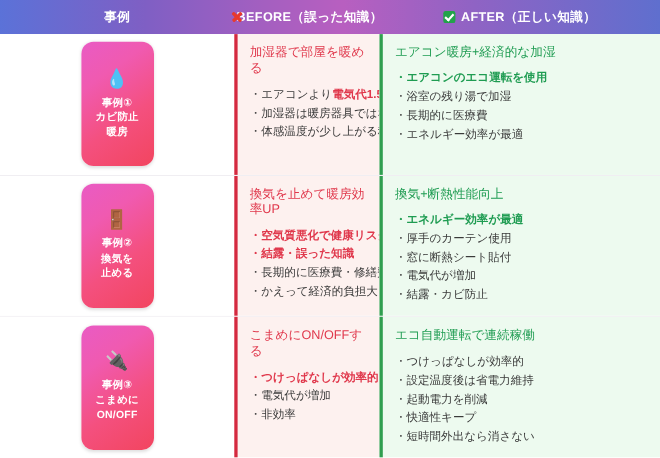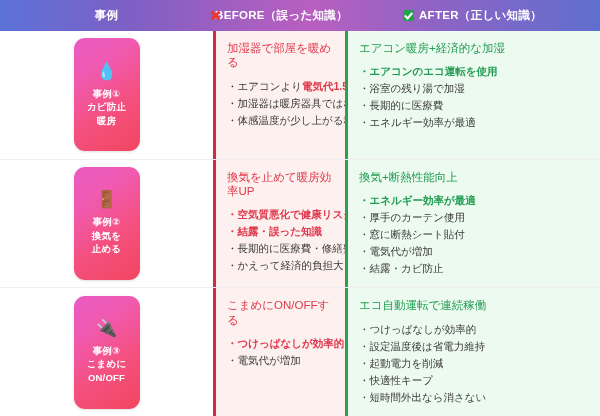--- a/index.html
+++ b/index.html
@@ -200,20 +200,21 @@
             <div class="case-label">事例③</div>
             <div class="case-label">こまめに</div>
             <div class="case-label">ON/OFF</div>
           </div>
         </div>
         <div class="cell-before">
           <div class="cell-title">こまめにON/OFFする</div>
           <ul class="pts">
             <li class="hi"><span>つけっぱなしが効率的</span></li>
             <li><span>電気代が増加</span></li>
+            <li><span>非効率</span></li>
           </ul>
         </div>
         <div class="cell-after">
           <div class="cell-title">エコ自動運転で連続稼働</div>
           <ul class="pts">
             <li><span>つけっぱなしが効率的</span></li>
             <li><span>設定温度後は省電力維持</span></li>
             <li><span>起動電力を削減</span></li>
             <li><span>快適性キープ</span></li>
             <li><span>短時間外出なら消さない</span></li>

